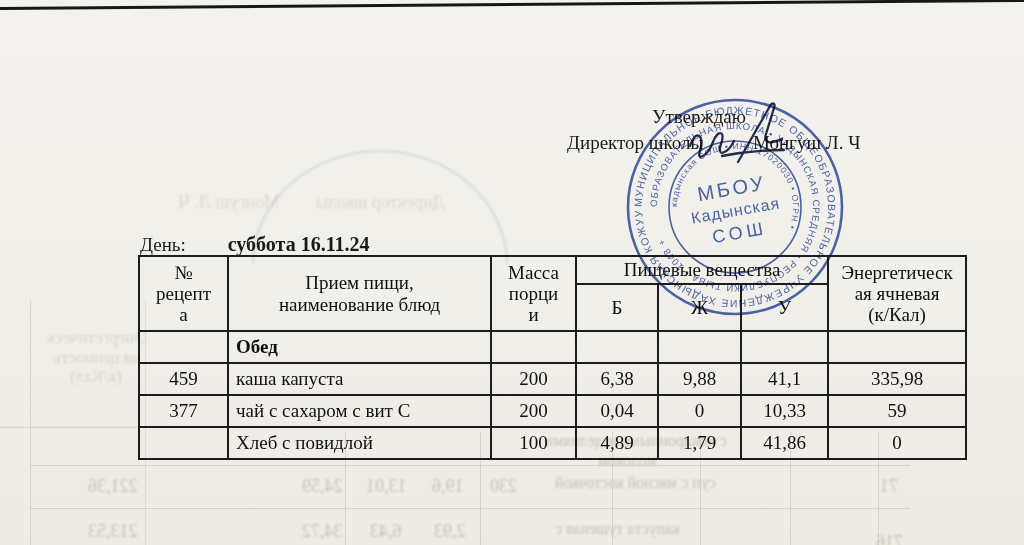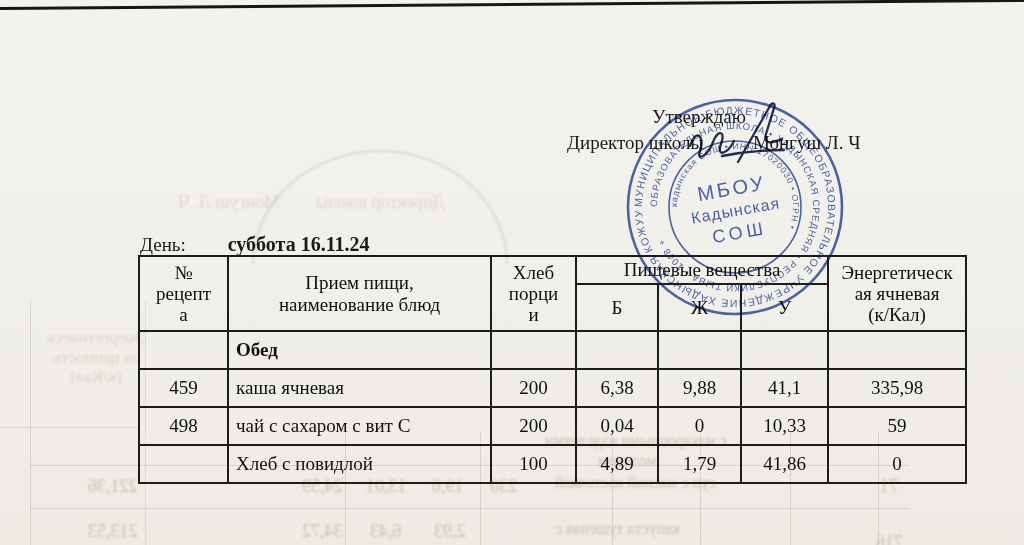--- a/index.html
+++ b/index.html
@@ -28,21 +28,21 @@
   
   #day-line{left:140px;top:233px;font-size:19px;}
   #day-value{margin-left:42px;font-weight:bold;font-size:20px;text-align:center;}
   #menu-table{left:138px;top:255px;border-collapse:collapse;table-layout:fixed;width:827px;
     font-size:19px;color:#101010;}
   #menu-table td{border:2px solid #1c1c1c;text-align:center;vertical-align:middle;
     padding:0 2px;overflow:hidden;line-height:1.12;}
   #menu-table td.hdr{white-space:pre-line;}
   #menu-table td.dish{text-align:left;padding-left:7px;}
   #menu-table td.bold{font-weight:bold;}
-  tr.h1{height:28px;} tr.h2{height:47px;} tr.r{height:38px;}
+  tr.h1{height:28px;} tr.h2{height:47px;} tr.r{height:32px;}
 </style>
 </head>
 <body>
 
 <div id="canvas">
 
   <div class="abs" id="scan-line"></div>
 
   <div>
     <div class="abs" id="bl-arc"></div>
@@ -136,21 +136,21 @@
         <col style="width:87px">
         <col style="width:138px">
     </colgroup>
     <tbody>
       <tr class="h1">
         <td rowspan="2" class="hdr">№
 рецепт
 а</td>
         <td rowspan="2" class="hdr">Прием пищи,
 наименование блюд</td>
-        <td rowspan="2" class="hdr">Хлеб
+        <td rowspan="2" class="hdr">Масса
 порци
 и</td>
         <td colspan="3" class="hdr">Пищевые вещества</td>
         <td rowspan="2" class="hdr">Энергетическ
 ая ячневая
 (к/Кал)</td>
       </tr>
       <tr class="h2">
         <td>Б</td>
         <td>Ж</td>
@@ -161,29 +161,29 @@
         <td></td>
         <td class="dish bold">Обед</td>
         <td></td>
         <td></td>
         <td></td>
         <td></td>
         <td></td>
       </tr>
       <tr class="r">
         <td>459</td>
-        <td class="dish">каша ячневая</td>
+        <td class="dish">каша капуста</td>
         <td>200</td>
         <td>6,38</td>
         <td>9,88</td>
         <td>41,1</td>
         <td>335,98</td>
       </tr>
       <tr class="r">
-        <td>498</td>
+        <td>377</td>
         <td class="dish">чай с сахаром с вит С</td>
         <td>200</td>
         <td>0,04</td>
         <td>0</td>
         <td>10,33</td>
         <td>59</td>
       </tr>
       <tr class="r">
         <td></td>
         <td class="dish">Хлеб с повидлой</td>

